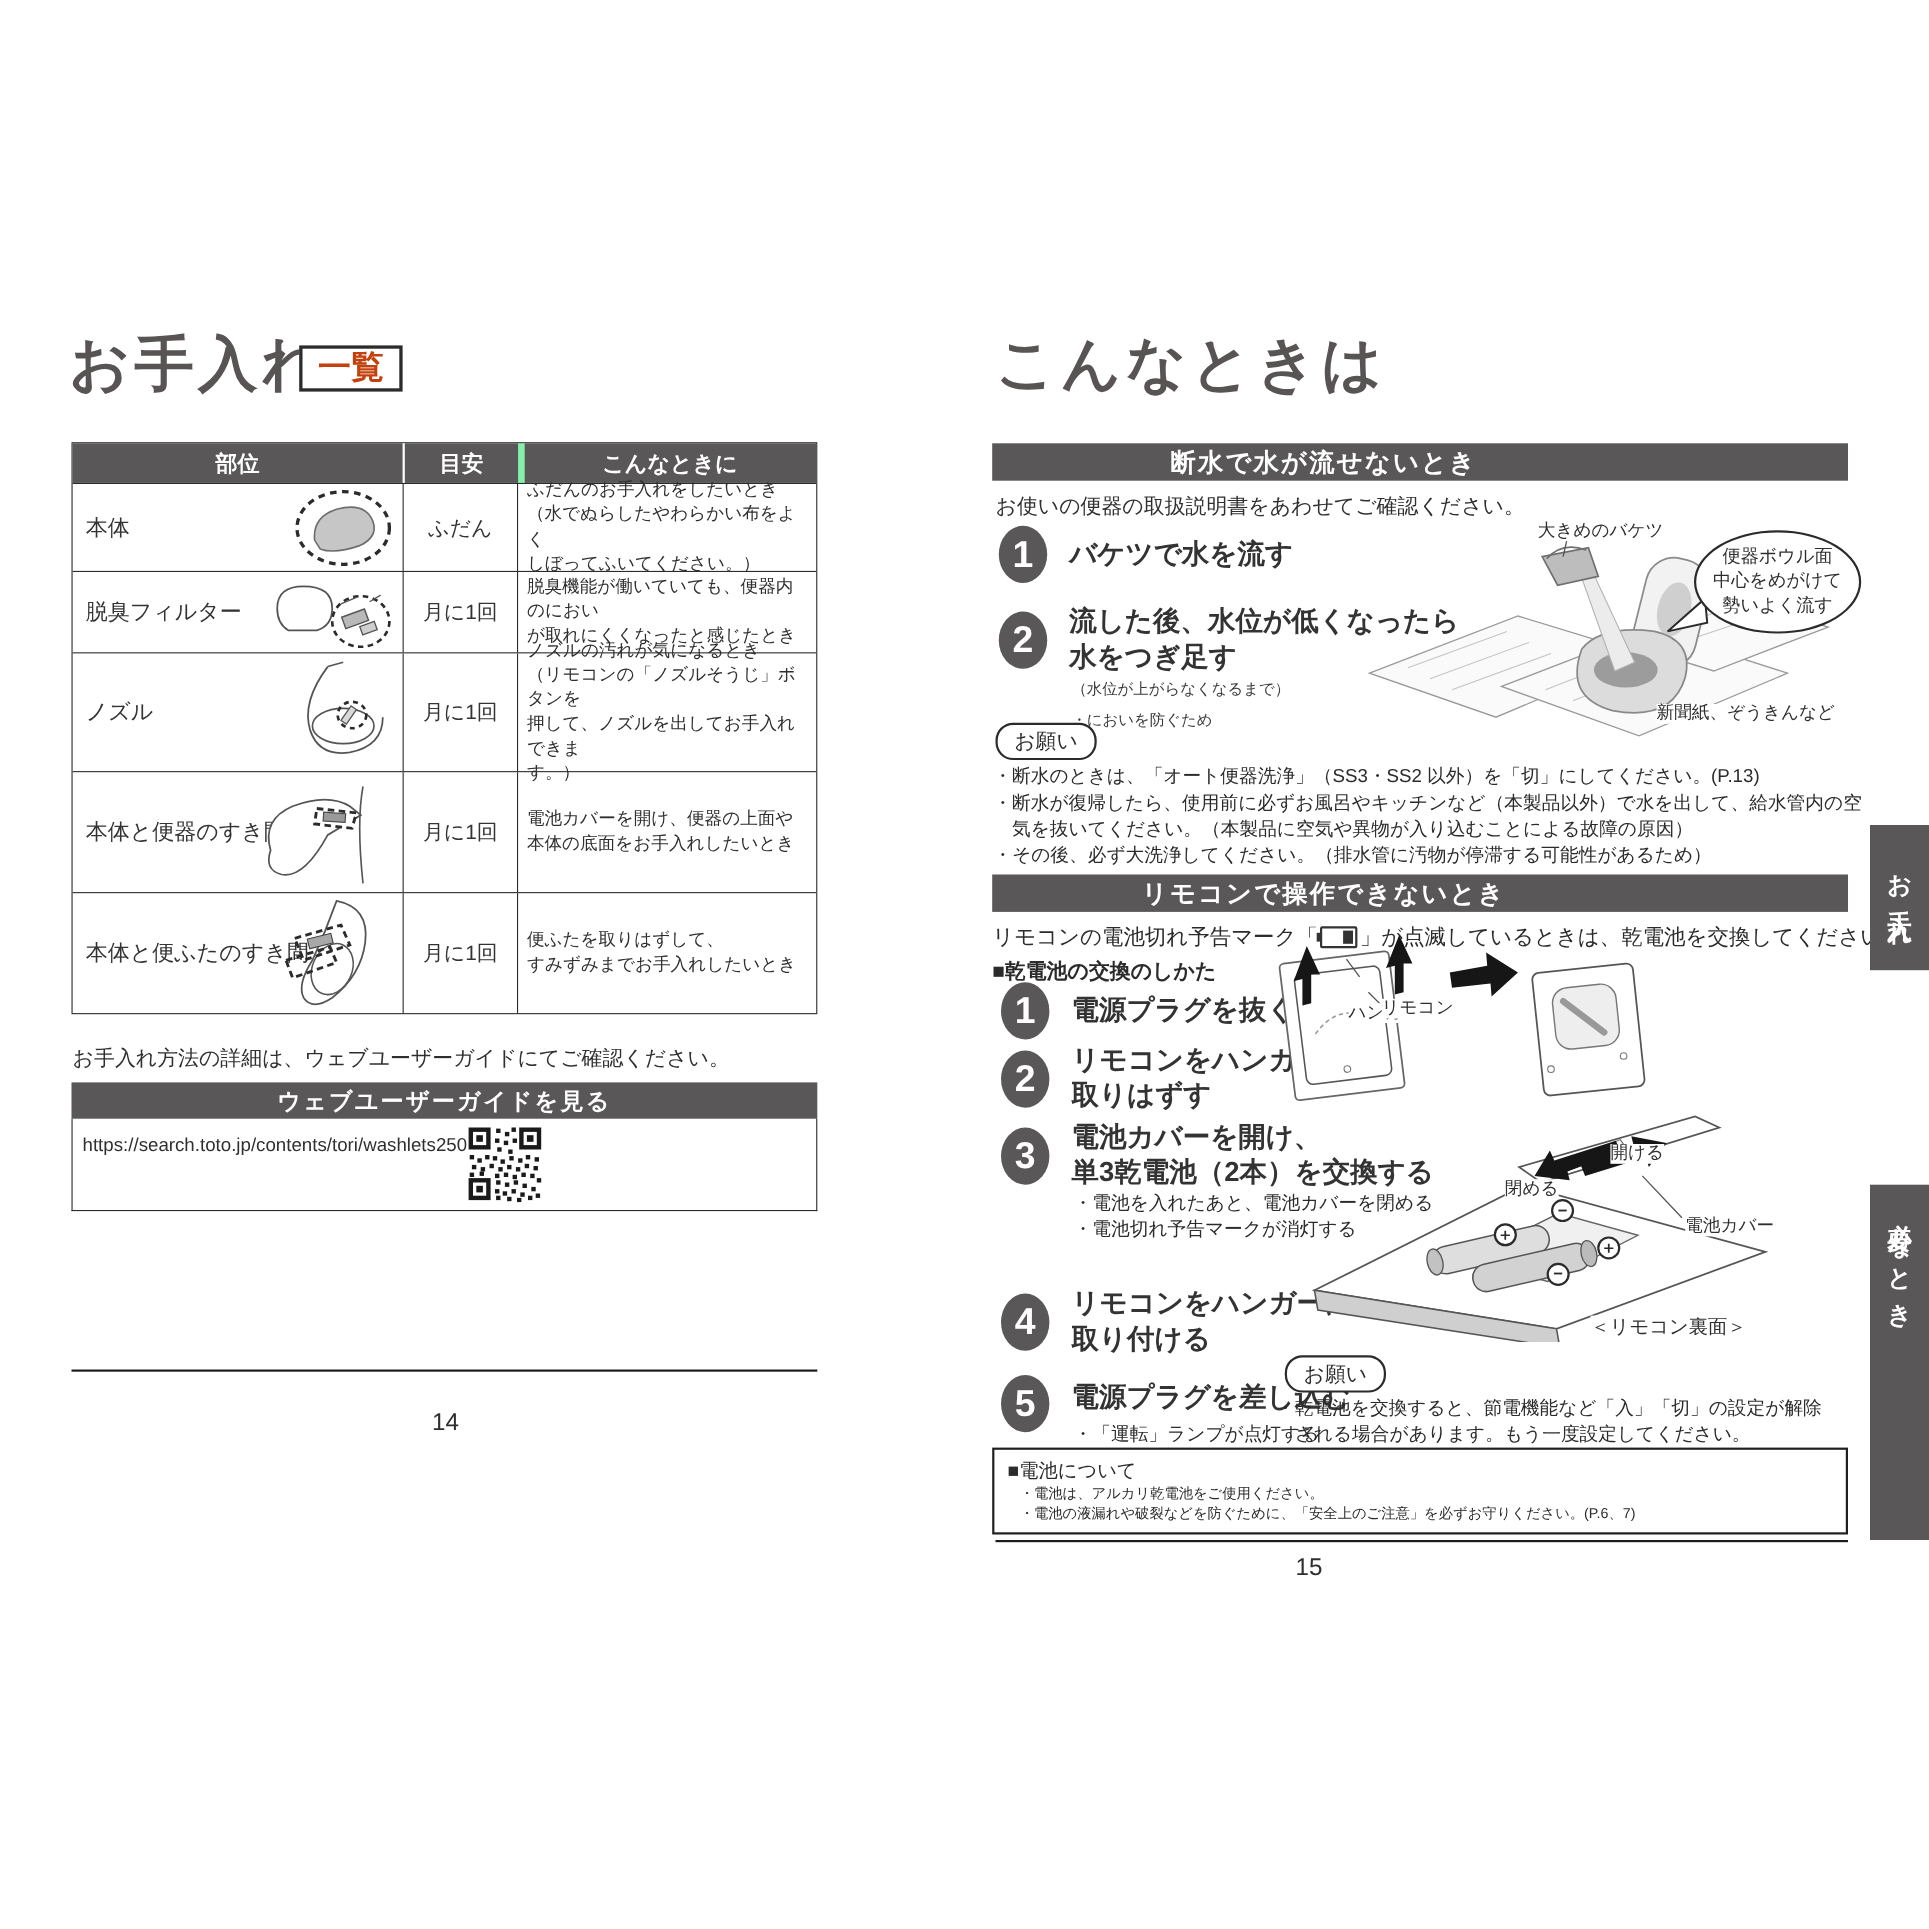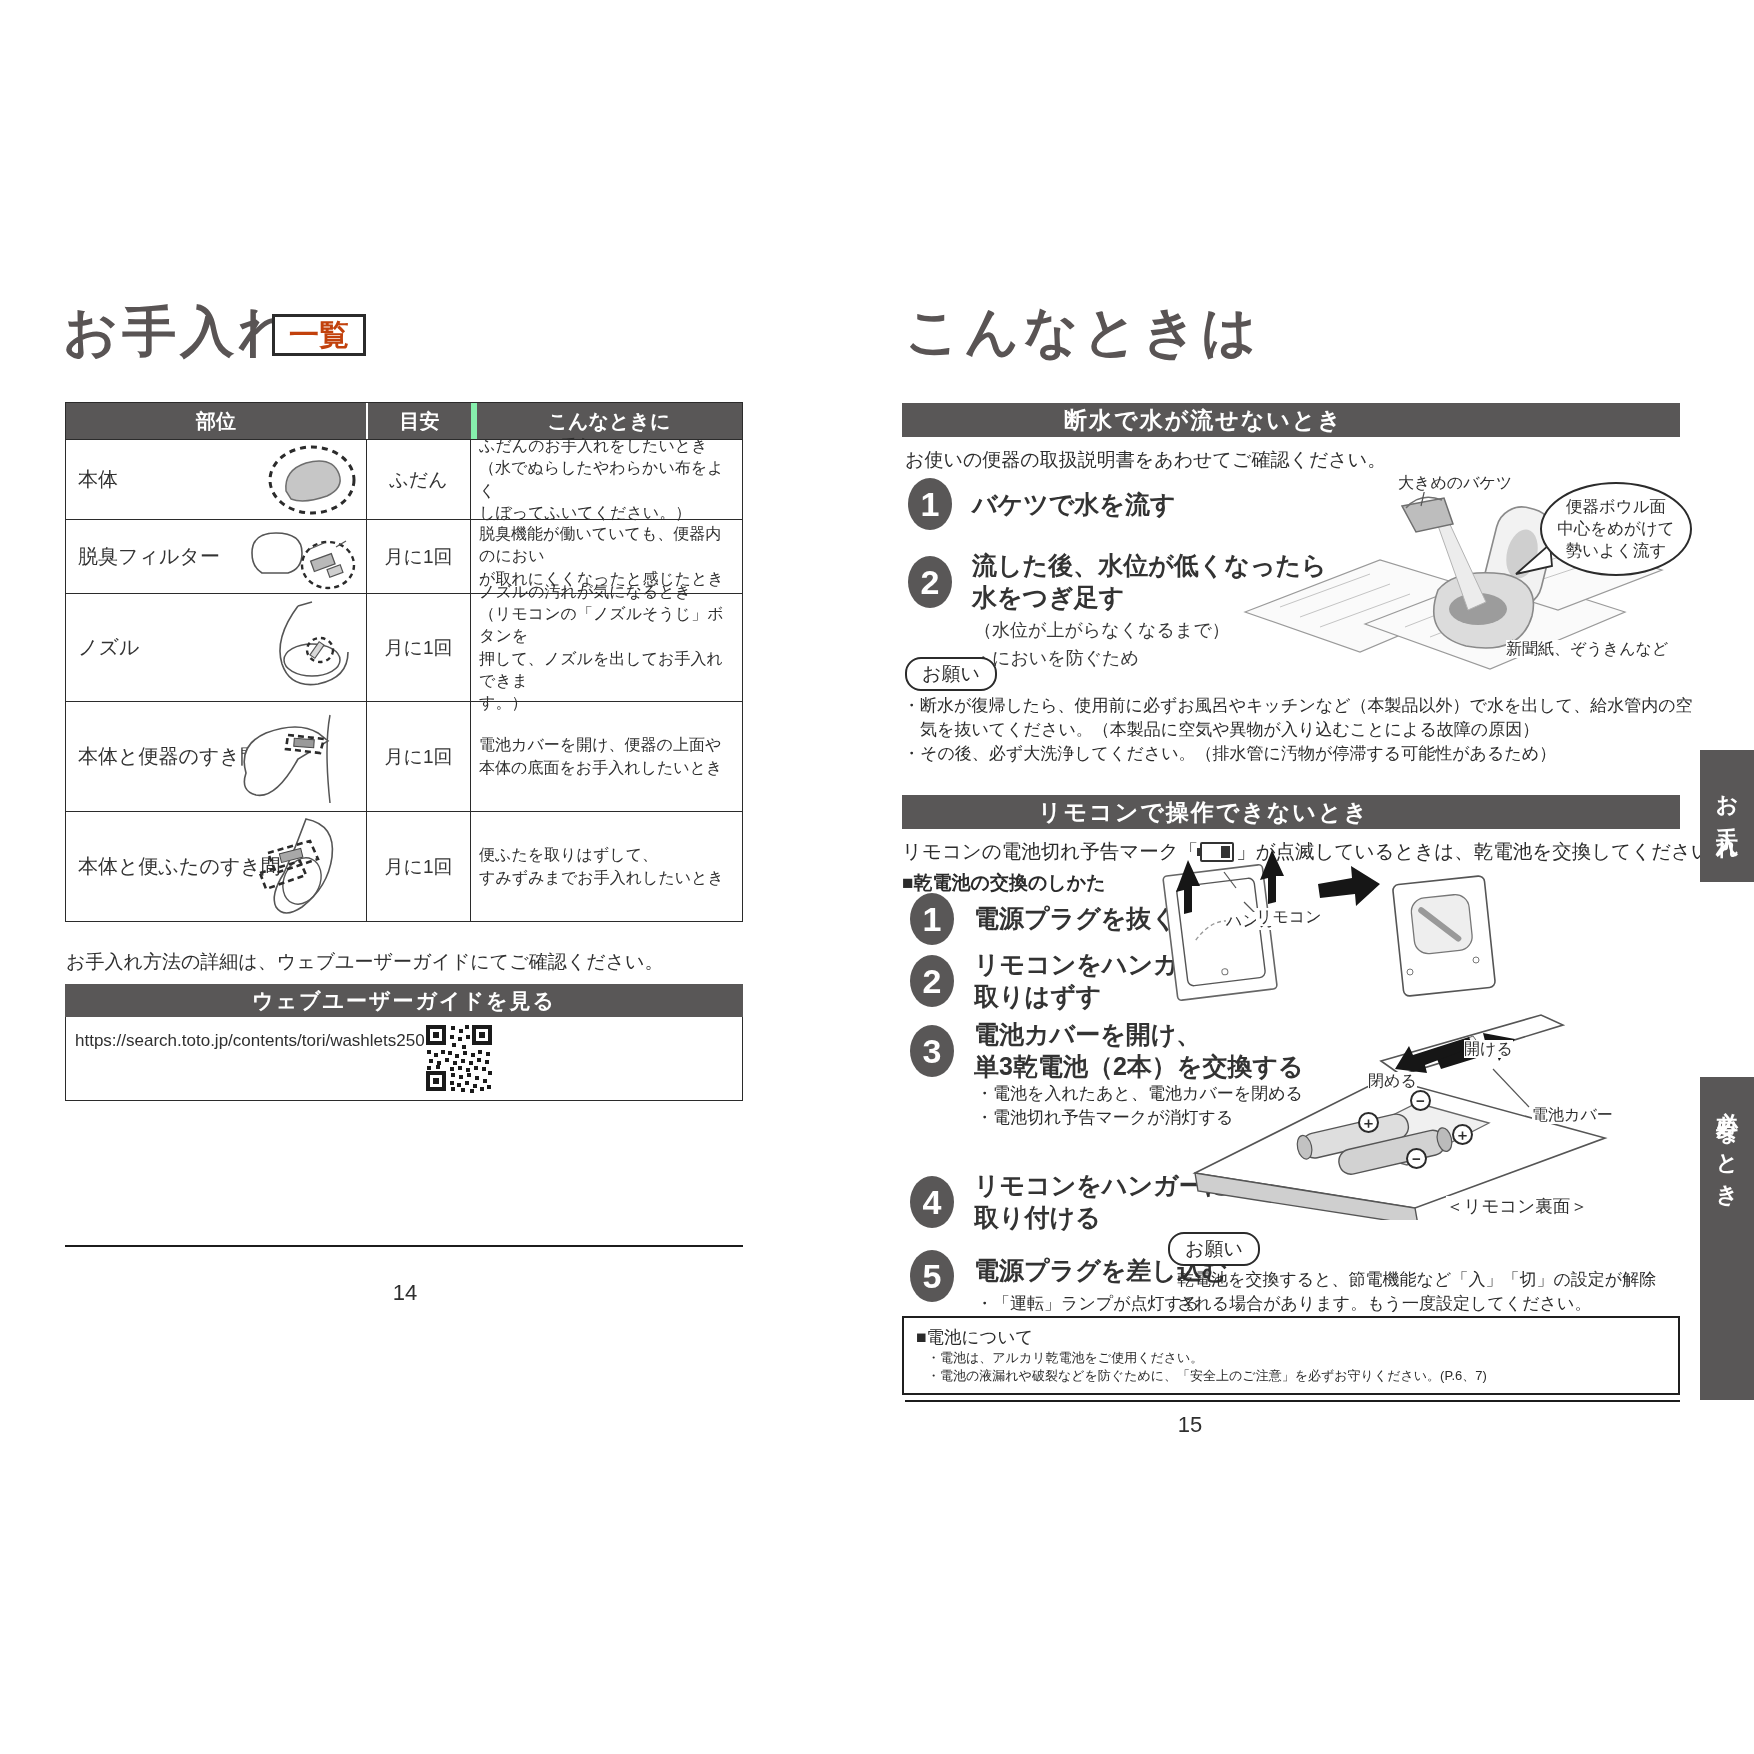--- a/index.html
+++ b/index.html
@@ -31,21 +31,21 @@
   .gbox{width:678px;box-sizing:border-box;}
   .gbox-head{background:#595757;color:#fff;height:33px;display:flex;align-items:center;
              justify-content:center;font-size:21px;font-weight:bold;letter-spacing:2px;}
   .gbox-body{position:relative;height:84px;border:1.5px solid #2b2b2b;border-top:none;box-sizing:border-box;}
   .url{font-size:17px;color:#2f2f2f;letter-spacing:0px;}
   .divider{height:2px;background:#1c1c1c;}
   .pnum{font-size:22px;color:#2f2f2f;text-align:center;width:60px;}
   .circle{width:44px;height:52px;border-radius:50%;background:#595757;color:#fff;font-size:34px;
           font-weight:bold;display:flex;align-items:center;justify-content:center;}
   .steptext{font-size:25px;line-height:1.28;white-space:pre-line;color:#333;font-weight:600;}
-  .sub{font-size:18px;color:#3a3a3a;}
+  .sub{font-size:14px;color:#3a3a3a;}
   .small{font-size:17px;line-height:1.42;color:#2b2b2b;white-space:pre-line;}
   .hang{padding-left:17px;text-indent:-17px;}
   .onegai{border:2.5px solid #2b2b2b;border-radius:16px;padding:2px 15px;font-size:19px;
           display:inline-block;background:#fff;color:#2b2b2b;}
   .ill-label{font-size:16px;color:#2f2f2f;background:#fff;line-height:1.15;white-space:nowrap;}
   .balloon{border:2px solid #2b2b2b;border-radius:50%;width:152px;height:94px;display:flex;
            align-items:center;justify-content:center;text-align:center;font-size:16.5px;line-height:1.32;
            color:#2f2f2f;white-space:pre-line;background:#fff;box-sizing:border-box;}
   .battbox{width:778px;border:2px solid #1f1f1f;box-sizing:border-box;padding:7px 12px;background:#fff;}
   .battbox .bh{font-size:17.5px;color:#2b2b2b;}
@@ -296,20 +296,21 @@
     </svg>
   </div>
   <div class="abs ill-label" style="left:1398px;top:474px;">大きめのバケツ</div>
   <div class="abs balloon" style="left:1540px;top:482px;">便器ボウル面
 中心をめがけて
 勢いよく流す</div>
   <div class="abs ill-label" style="left:1506px;top:640px;">新聞紙、ぞうきんなど</div>
 
   <div class="abs onegai" style="left:905px;top:657px;">お願い</div>
   <div class="abs" style="left:903px;top:694px;width:790px;">
+    <div class="small hang">・断水のときは、「オート便器洗浄」（SS3・SS2 以外）を「切」にしてください。(P.13)</div>
     <div class="small hang">・断水が復帰したら、使用前に必ずお風呂やキッチンなど（本製品以外）で水を出して、給水管内の空気を抜いてください。（本製品に空気や異物が入り込むことによる故障の原因）</div>
     <div class="small hang">・その後、必ず大洗浄してください。（排水管に汚物が停滞する可能性があるため）</div>
   </div>
 
   <div class="abs bar" style="left:902px;top:795px;width:778px;">
     <div class="bar-inner">リモコンで操作できないとき</div>
   </div>
 
   <div class="abs intro-flex" style="left:902px;top:838px;">
     <span>リモコンの電池切れ予告マーク「</span>

